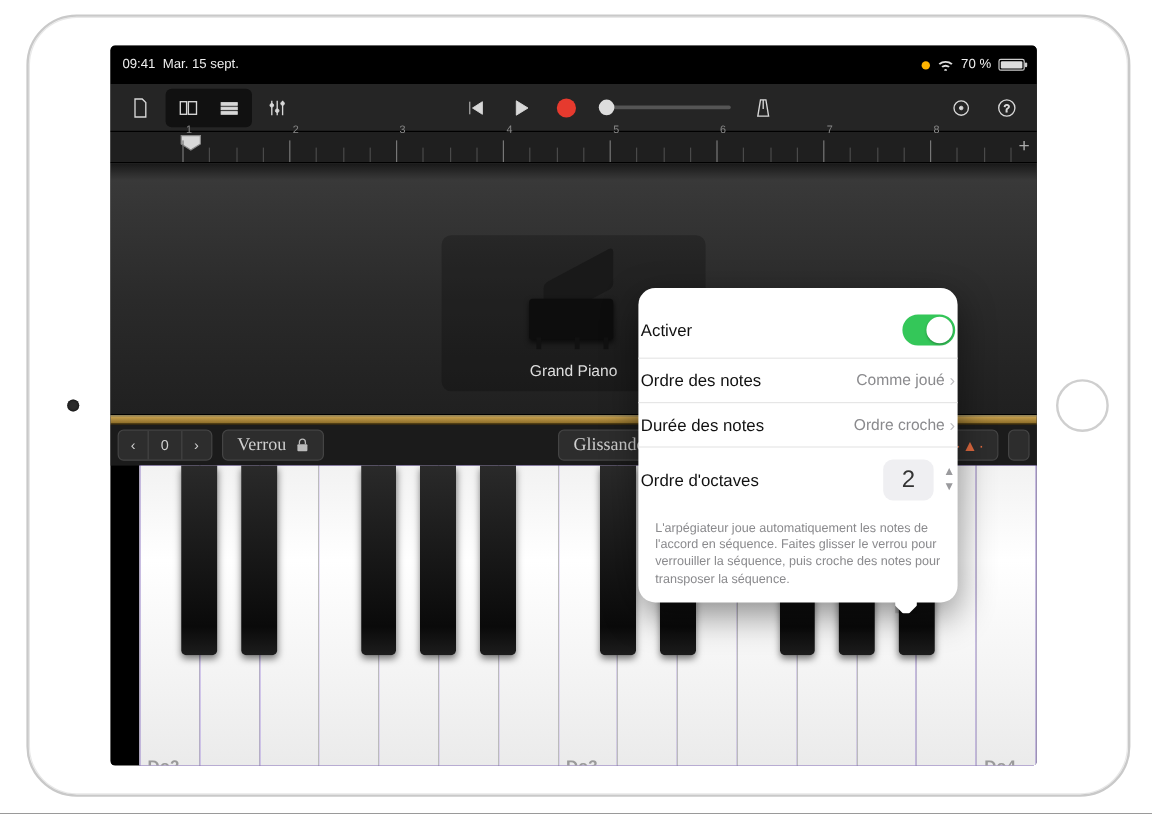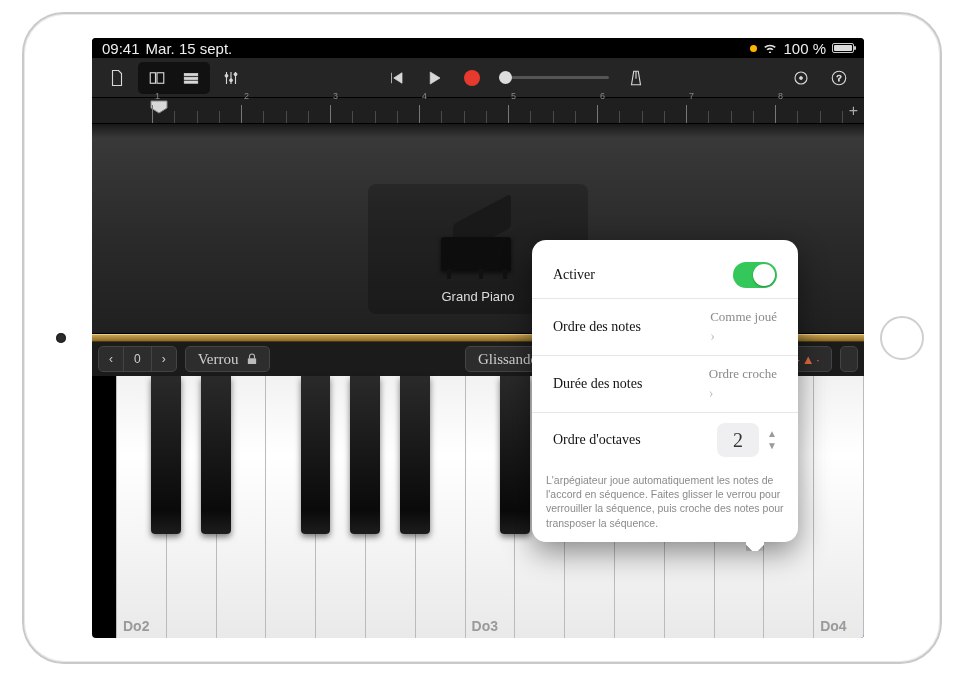--- a/index.html
+++ b/index.html
@@ -13,21 +13,21 @@
   }
   .camera { position: absolute; left: 32px; top: 50%; transform: translateY(-50%); width: 10px; height: 10px; border-radius: 50%; background: #2b2b2b; box-shadow: inset 0 0 2px #000; }
   .home-btn { position: absolute; right: 16px; top: 50%; transform: translateY(-50%); width: 44px; height: 44px; border-radius: 50%; border: 2px solid #cfcfcf; background: #fff; }
 
   .screen {
     position: absolute; left: 68px; top: 24px; right: 76px; bottom: 24px;
     background: #000; border-radius: 4px; overflow: hidden;
   }
 
   
-  .statusbar { height: 20px; background: #000; color: #eee; display: flex; align-items: center; justify-content: space-between; padding: 0 10px; font-size: 15px; }
+  .statusbar { height: 32px; background: #000; color: #eee; display: flex; align-items: center; justify-content: space-between; padding: 0 10px; font-size: 11px; }
   .statusbar .left { display:flex; gap:6px; align-items:center; }
   .statusbar .right { display:flex; gap:6px; align-items:center; }
   .loc-dot { width:7px;height:7px;border-radius:50%;background:#ffb400;display:inline-block;}
   .wifi-icon { width:14px;height:10px; }
   .battery { width:22px;height:10px;border:1px solid #ccc;border-radius:2px;position:relative;}
   .battery::after{content:'';position:absolute;right:-3px;top:2px;width:2px;height:4px;background:#ccc;border-radius:1px;}
   .battery .fill{position:absolute;left:1px;top:1px;bottom:1px;right:1px;background:#ddd;border-radius:1px;}
 
   
   .toolbar { height: 40px; background: #252525; display:flex; align-items:center; padding:0 8px; gap:4px; border-bottom:1px solid #000;}
@@ -99,25 +99,25 @@
 
   
   .popover{
     position:absolute; left:440px; top:202px; width:266px;
     background:#fff; border-radius:14px; box-shadow:0 10px 30px rgba(0,0,0,.45);
     padding:12px 0 10px; color:#111;
   }
   .popover .arrow{position:absolute;right:34px;bottom:-9px;width:18px;height:10px;overflow:hidden;}
   .popover .arrow::after{content:'';position:absolute;left:0;top:-9px;width:18px;height:18px;background:#fff;transform:rotate(45deg);box-shadow:0 4px 10px rgba(0,0,0,.3);}
   .pop-title{text-align:center;font-weight:600;font-size:15px;margin-bottom:8px;}
-  .pop-row{display:flex;align-items:center;justify-content:space-between;padding:10px 21px;font-size:14px;font-family:Liberation Serif, serif;}
+  .pop-row{display:flex;align-items:center;justify-content:space-between;padding:10px 2px;font-size:14px;}
   .pop-sep{height:1px;background:#e6e6e6;margin:0 0;}
   .switch{width:44px;height:26px;background:#34c759;border-radius:13px;position:relative;}
   .switch .knob{position:absolute;right:2px;top:2px;width:22px;height:22px;border-radius:50%;background:#fff;box-shadow:0 1px 2px rgba(0,0,0,.3);}
-  .pop-row .value{color:#8a8a8d;font-size:13px;display:flex;align-items:flex-start;gap:4px;flex-direction:column;}
+  .pop-row .value{color:#8a8a8d;font-size:13px;display:flex;align-items:flex-start;gap:4px;}
   .chev{color:#c0c0c3;font-size:14px;}
   .stepper-box{display:flex;align-items:center;gap:8px;}
   .stepper-val{width:42px;height:34px;background:#efeff2;border-radius:8px;display:flex;align-items:center;justify-content:center;font-size:20px;color:#333;}
   .stepper-arrows{display:flex;flex-direction:column;gap:2px;color:#9a9a9d;font-size:10px;line-height:1;}
   .pop-desc{padding:6px 14px 2px;font-size:10.5px;line-height:1.35;color:#8a8a8d;}
 
 </style>
 </head>
 <body>
 
@@ -130,21 +130,21 @@
     <div class="statusbar">
       <div class="left">
         <span>09:41</span>
         <span>Mar. 15 sept.</span>
       </div>
       <div class="right">
         <span class="loc-dot"></span>
         <svg class="wifi-icon" viewBox="0 0 24 16">
             <path d="M12 14a2 2 0 100 4 2 2 0 000-4zm-6-4a10 10 0 0112 0l-2 2a7 7 0 00-8 0zm-4-4a16 16 0 0120 0l-2 2a13 13 0 00-16 0z" fill="#ddd"></path>
           </svg>
-        <span>100 %</span>
+        <span>70 %</span>
         <span class="battery">
             <span class="fill"></span>
           </span>
       </div>
     </div>
 
     <div class="toolbar">
       <div class="tbtn">
           <svg viewBox="0 0 24 24">
             <path d="M6 2h8l4 4v16H6z" fill="none" stroke-width="1.5"></path>

